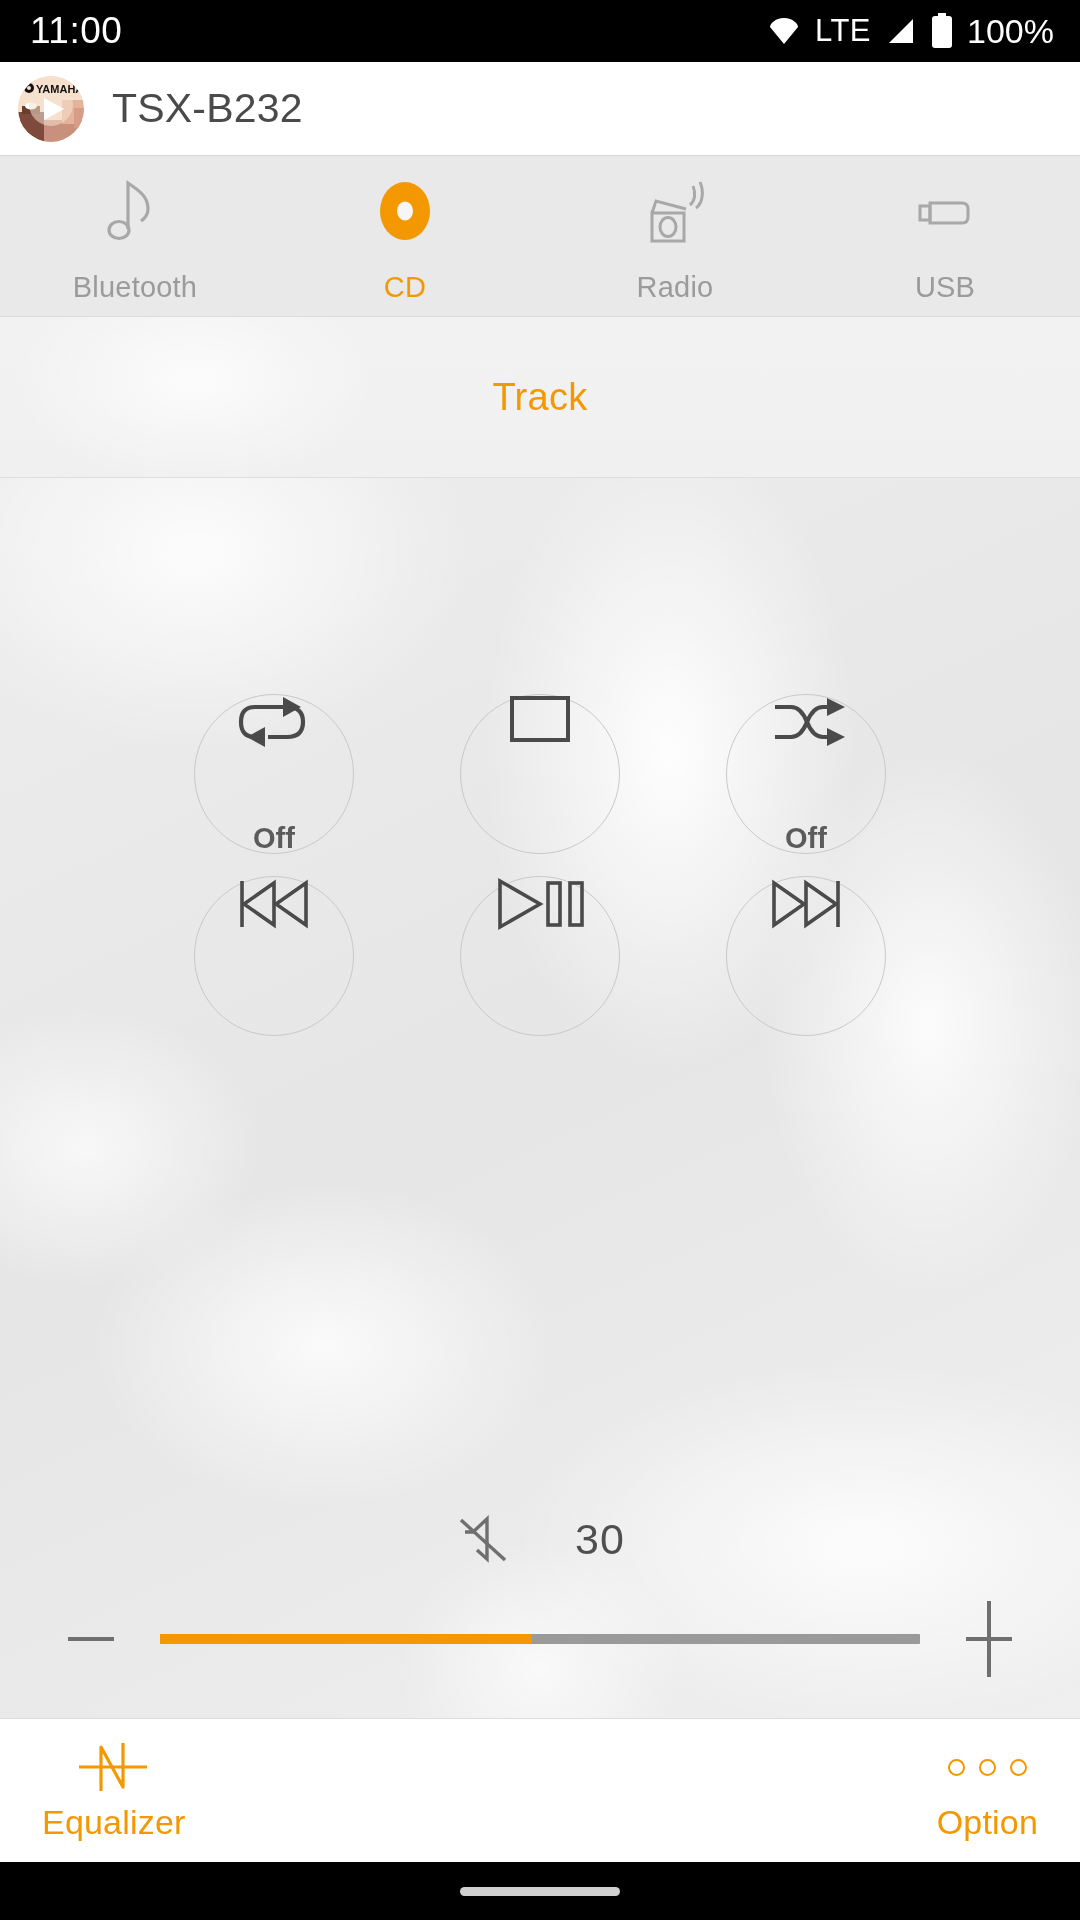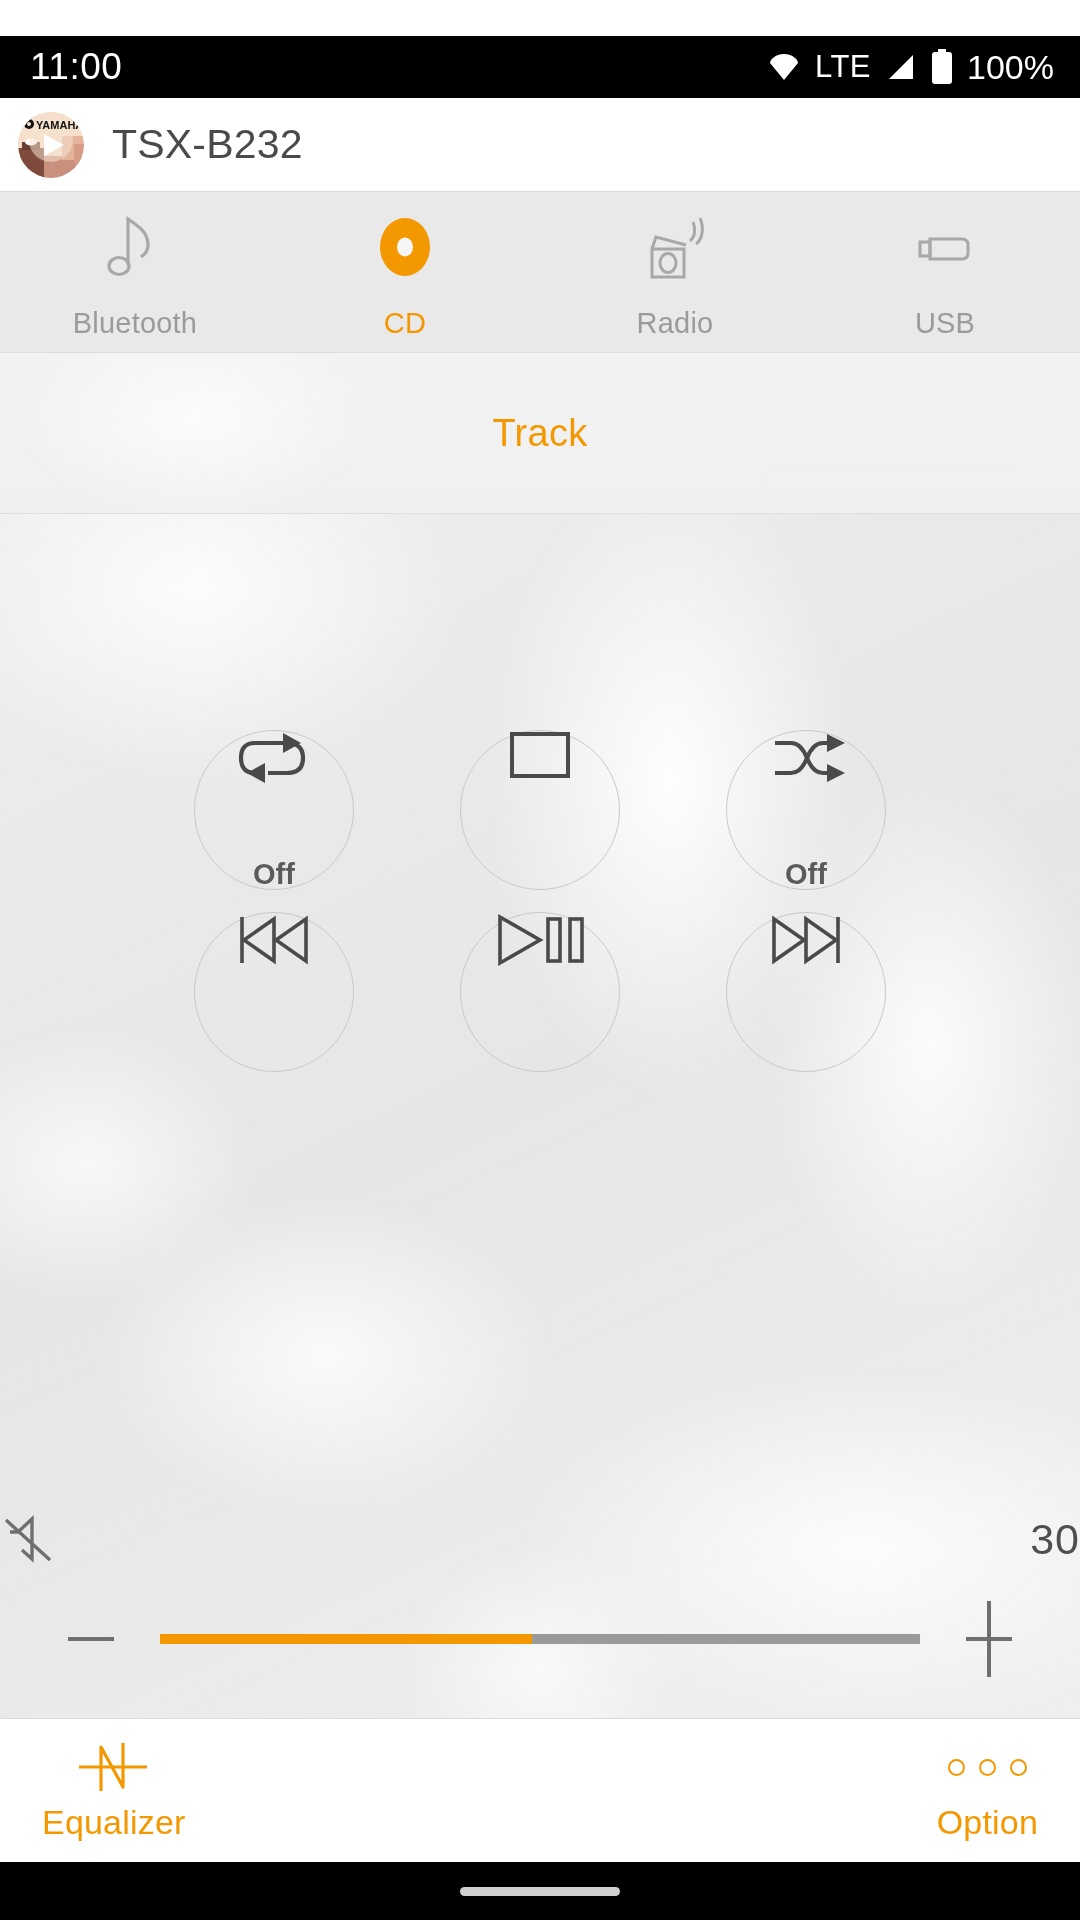--- a/index.html
+++ b/index.html
@@ -13,21 +13,21 @@
     position: relative;
     width: 1080px; height: 1920px;
     display: flex; flex-direction: column;
     background: #ffffff;
   }
 
   
   .statusbar {
     height: 62px; background: #000000;
     display: flex; align-items: center; justify-content: space-between;
-    padding: 0 26px 0 30px; flex: 0 0 62px; margin-top: 36px;
+    padding: 0 26px 0 30px; flex: 0 0 62px;
   }
   .status-clock {
     color: #ffffff; font-size: 37px; letter-spacing: .5px;
     font-family: "Liberation Sans", sans-serif;
   }
   .status-right { display: flex; align-items: center; gap: 14px; }
   .status-right svg { display: block; }
   .status-batt-text { color: #fff; font-size: 34px; letter-spacing: 0; }
   .lte-text { color: #fff; font-size: 31px; letter-spacing: .5px; }
 
@@ -120,21 +120,21 @@
   .cbtn .ico svg { display: block; }
   .cbtn .blabel {
     font-size: 29px; color: #5b5b5b; margin-top: 4px; line-height: 1;
   }
 
   
   .volume-wrap {
     position: absolute; left: 0; right: 0; bottom: 36px;
   }
   .vol-readout {
-    display: flex; align-items: center; justify-content: space-between; gap: 62px;
+    display: flex; align-items: center; justify-content: center; gap: 62px;
     margin-bottom: 30px;
   }
   .vol-readout .mute-icon svg { display: block; }
   .vol-value { font-size: 43px; color: #4f4f4f; letter-spacing: 1px; }
   .vol-slider-row {
     display: flex; align-items: center; padding: 0 48px; gap: 0;
   }
   .vol-minus, .vol-plus {
     width: 86px; height: 86px; position: relative; flex: 0 0 86px;
   }

